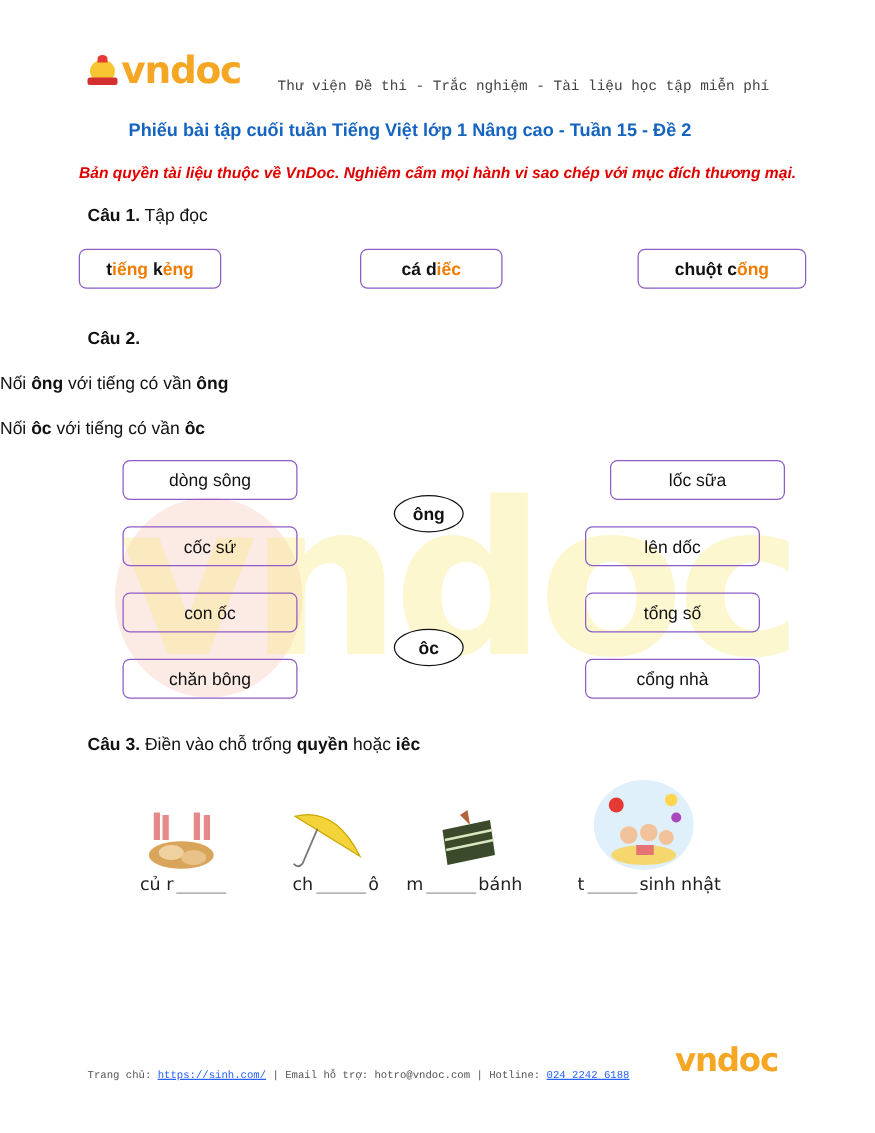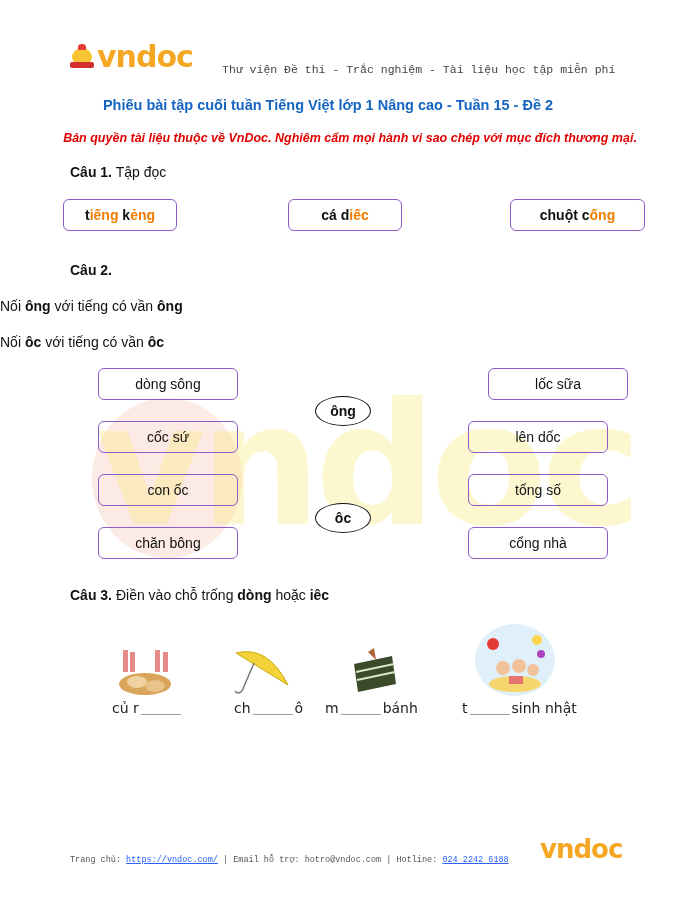--- a/index.html
+++ b/index.html
@@ -86,21 +86,21 @@
 <div class="abs box wbox" style="left:488px; top:368px;">lốc sữa</div>
 <div class="abs box wbox" style="left:468px; top:421px;">lên dốc</div>
 <div class="abs box wbox" style="left:468px; top:474px;">tổng số</div>
 <div class="abs box wbox" style="left:468px; top:527px;">cổng nhà</div>
 
 <div class="abs oval" style="left:315px; top:396px;">ông</div>
 <div class="abs oval" style="left:315px; top:503px;">ôc</div>
 
 <div class="abs q-label" style="top:587px;">
   <b>Câu 3.</b>
-  <span style="white-space:pre">Điền vào chỗ trống </span><b>dòng</b><span style="white-space:pre"> hoặc </span><b>iêc</b>
+  <span style="white-space:pre">Điền vào chỗ trống </span><b>quyền</b><span style="white-space:pre"> hoặc </span><b>iêc</b>
 </div>
 
 <svg class="abs" style="left:115px; top:648px;" width="62" height="50">
   <rect x="8" y="2" width="5" height="22" fill="#e58a8a"></rect>
     <rect x="15" y="4" width="5" height="20" fill="#e58a8a"></rect>
   <rect x="40" y="2" width="5" height="22" fill="#e58a8a"></rect>
     <rect x="48" y="4" width="5" height="20" fill="#e58a8a"></rect>
   <ellipse cx="30" cy="36" rx="26" ry="11" fill="#d9a55a"></ellipse>
     <ellipse cx="22" cy="34" rx="10" ry="6" fill="#f0d2a0"></ellipse>
     <ellipse cx="40" cy="38" rx="10" ry="6" fill="#e9c28a"></ellipse>
@@ -142,15 +142,15 @@
     <span class="blank"></span>
     <span>bánh</span>
 </div>
 <div class="abs fill" style="left:462px;">
   <span>t</span>
     <span class="blank"></span>
     <span>sinh nhật</span>
 </div>
 
 <div class="abs footer">
-  <span style="white-space:pre">Trang chủ: </span><a>https://vndoc.com/</a><span style="white-space:pre"> | Email hỗ trợ: hotro@vndoc.com | Hotline: </span><a>024 2242 6188</a>
+  <span style="white-space:pre">Trang chủ: </span><a>https://sinh.com/</a><span style="white-space:pre"> | Email hỗ trợ: hotro@vndoc.com | Hotline: </span><a>024 2242 6188</a>
 </div>
 <div class="abs footer-logo">vndoc</div>
 
 </body></html>

